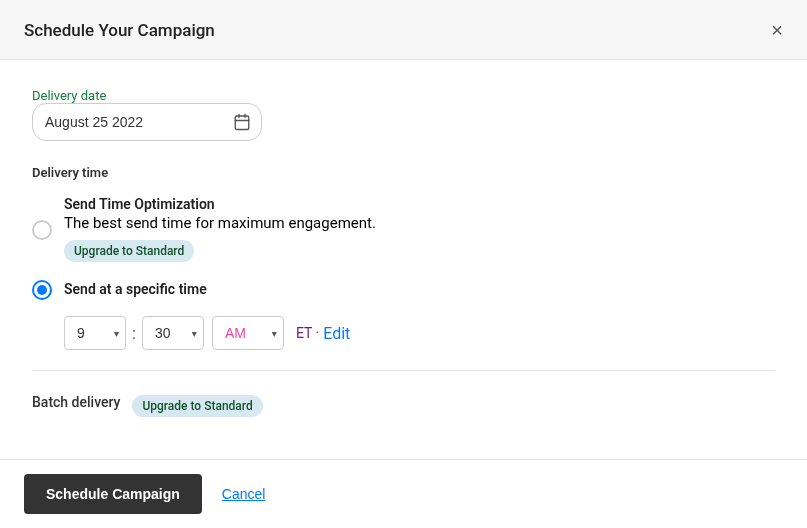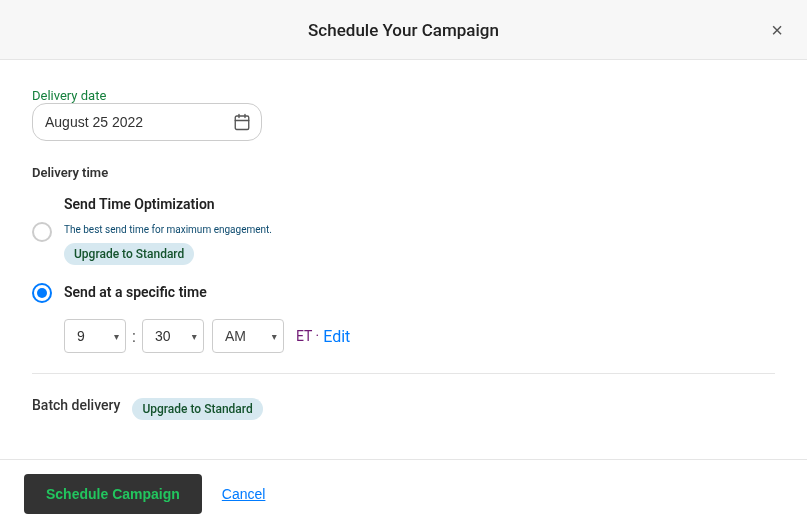--- a/index.html
+++ b/index.html
@@ -16,21 +16,21 @@
       height: 528px;
       background: #fff;
       display: flex;
       flex-direction: column;
       position: absolute;
       top: 0; left: 0;
     }
     .modal-header {
       display: flex;
       align-items: center;
-      justify-content: center;
+      justify-content: flex-start;
       padding: 18px 24px;
       border-bottom: 1px solid #e5e5e5;
       background: #f7f7f7;
       position: relative;
       min-height: 60px;
     }
     .modal-title {
       font-size: 17px;
       font-weight: 500;
       color: #222;
@@ -126,23 +126,23 @@
       height: 10px;
       border-radius: 50%;
       background: #007bff;
     }
     .radio-content .option-title {
       font-size: 14px;
       font-weight: 600;
       color: #222;
     }
     .radio-content .option-desc {
-      font-size: 10px;
-      color: #0c4a6e;
-      margin-top: 12px;
+      font-size: 15px;
+      color: #000000;
+      margin-top: 2px;
     }
     .upgrade-badge {
       display: inline-block;
       background: #d6e8f0;
       color: #14532d;
       font-size: 12px;
       font-weight: 500;
       padding: 4px 10px;
       border-radius: 12px;
       margin-top: 8px;
@@ -197,21 +197,21 @@
       overflow: hidden;
       margin-left: 8px;
     }
     .ampm-select {
       appearance: none;
       -webkit-appearance: none;
       border: none;
       outline: none;
       padding: 8px 28px 8px 12px;
       font-size: 14px;
-      color: #404040;
+      color: #ec4899;
       background: transparent;
       cursor: pointer;
       min-width: 70px;
     }
     .timezone-text {
       font-size: 14px;
       color: #701a75;
       margin-left: 12px;
     }
     .edit-link {
@@ -239,21 +239,21 @@
     .modal-footer {
       display: flex;
       align-items: center;
       padding: 14px 24px;
       border-top: 1px solid #e5e5e5;
       background: #fff;
       gap: 20px;
     }
     .schedule-btn {
       background: #333;
-      color: #22c55e;
+      color: #ffffff;
       border: none;
       border-radius: 4px;
       padding: 12px 22px;
       font-size: 14px;
       font-weight: 600;
       cursor: pointer;
     }
     .cancel-link {
       font-size: 14px;
       color: #007bff;

